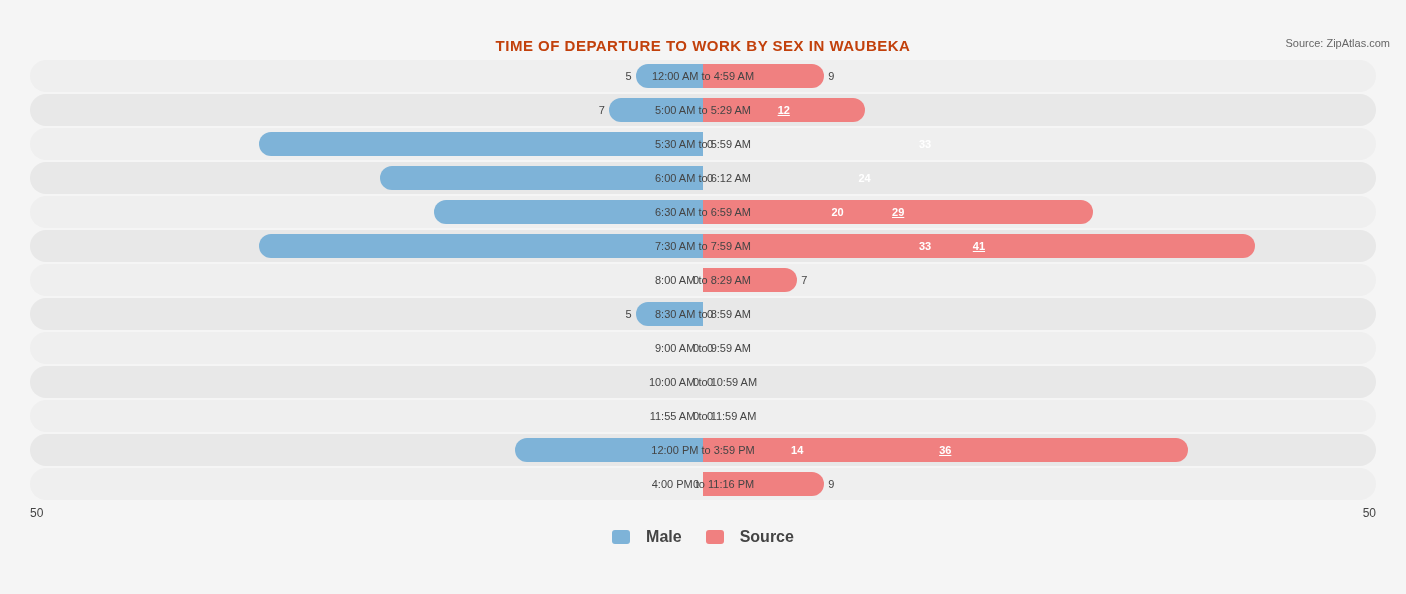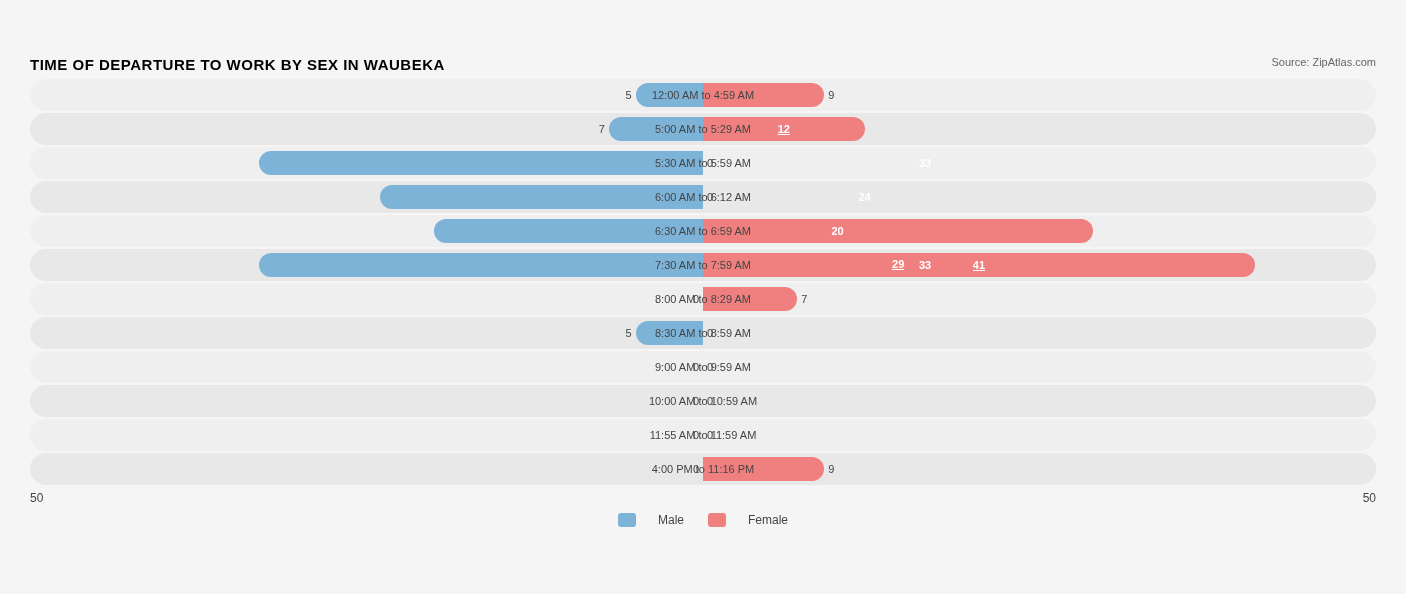--- a/index.html
+++ b/index.html
@@ -15,28 +15,29 @@
     .chart-container {
       background: #f5f5f5;
       width: 1406px;
       padding: 18px 30px 30px 30px;
       position: relative;
     }
     .chart-title {
       font-size: 15px;
       font-weight: bold;
       text-transform: uppercase;
-      color: #000000;
+      color: #c2410c;
       margin-bottom: 6px;
       letter-spacing: 0.5px;
+      text-align: center;
     }
     .source {
       position: absolute;
       top: 18px;
-      right: 30px;
+      right: 16px;
       font-size: 11px;
       color: #666;
     }
     .chart-area {
       position: relative;
       margin-top: 4px;
     }
     .row {
       display: flex;
       align-items: center;
@@ -135,23 +136,24 @@
     }
     .legend {
       display: flex;
       justify-content: center;
       gap: 24px;
       margin-top: 8px;
     }
     .legend-item {
       display: flex;
       align-items: center;
-      gap: 22px;
-      font-size: 12px;
-      color: #444;
+      gap: 16px;
+      font-size: 16px;
+      color: #444;
+      font-weight: bold;
     }
     .legend-box {
       width: 18px;
       height: 14px;
       border-radius: 3px;
     }
     .legend-male { background: #7eb3d8; }
     .legend-female { background: #f08080; }
   </style>
 </head>
@@ -189,21 +191,21 @@
         <div class="bar-female" style="width: 0%;"></div>
         <div class="center-label">6:00 AM to 6:12 AM</div>
         <div class="val-male" style="right: 38%; transform: translateY(-50%) translateX(50%);">24</div>
         <div class="val-female-outside" style="left: 50%; transform: translateY(-50%); padding-left: 4px;">0</div>
       </div>
       <div class="row">
         <div class="bar-male" style="width: 20%;"></div>
         <div class="bar-female" style="width: 29%;"></div>
         <div class="center-label">6:30 AM to 6:59 AM</div>
         <div class="val-male" style="right: 40%; transform: translateY(-50%) translateX(50%);">20</div>
-        <div class="val-female" style="left: 64.5%; transform: translateY(-50%) translateX(-50%); margin-top: 33px;">29</div>
+        <div class="val-female" style="left: 64.5%; transform: translateY(-50%) translateX(-50%);">29</div>
       </div>
       <div class="row">
         <div class="bar-male" style="width: 33%;"></div>
         <div class="bar-female" style="width: 41%;"></div>
         <div class="center-label">7:30 AM to 7:59 AM</div>
         <div class="val-male" style="right: 33.5%; transform: translateY(-50%) translateX(50%);">33</div>
         <div class="val-female" style="left: 70.5%; transform: translateY(-50%) translateX(-50%); text-align: center;">41</div>
       </div>
       <div class="row">
         <div class="bar-male" style="width: 0%;"></div>
@@ -232,20 +234,27 @@
         <div class="center-label">10:00 AM to 10:59 AM</div>
         <div class="val-male-outside" style="right: 50%; transform: translateY(-50%); padding-right: 4px;">0</div>
         <div class="val-female-outside" style="left: 50%; transform: translateY(-50%); padding-left: 4px;">0</div>
       </div>
       <div class="row">
         <div class="bar-male" style="width: 0%;"></div>
         <div class="bar-female" style="width: 0%;"></div>
         <div class="center-label">11:55 AM to 11:59 AM</div>
         <div class="val-male-outside" style="right: 50%; transform: translateY(-50%); padding-right: 4px;">0</div>
         <div class="val-female-outside" style="left: 50%; transform: translateY(-50%); padding-left: 4px;">0</div>
+      </div>
+      <div class="row">
+        <div class="bar-male" style="width: 14%;"></div>
+        <div class="bar-female" style="width: 36%;"></div>
+        <div class="center-label">12:00 PM to 3:59 PM</div>
+        <div class="val-male" style="right: 43%; transform: translateY(-50%) translateX(50%);">14</div>
+        <div class="val-female" style="left: 68%; transform: translateY(-50%) translateX(-50%);">36</div>
       </div>
       <div class="row">
         <div class="bar-male" style="width: 0%;"></div>
         <div class="bar-female" style="width: 9%;"></div>
         <div class="center-label">4:00 PM to 11:16 PM</div>
         <div class="val-male-outside" style="right: 50%; transform: translateY(-50%); padding-right: 4px;">0</div>
         <div class="val-female-outside" style="left: 59%; transform: translateY(-50%); padding-left: 4px;">9</div>
       </div>
     </div>
 
@@ -254,16 +263,16 @@
     <span class="axis-val">50</span>
   </div>
 
   <div class="legend">
     <div class="legend-item">
       <div class="legend-box legend-male"></div>
       <span>Male</span>
     </div>
     <div class="legend-item">
       <div class="legend-box legend-female"></div>
-      <span>Female</span>
+      <span>Source</span>
     </div>
   </div>
 </div>
 
 </body></html>

